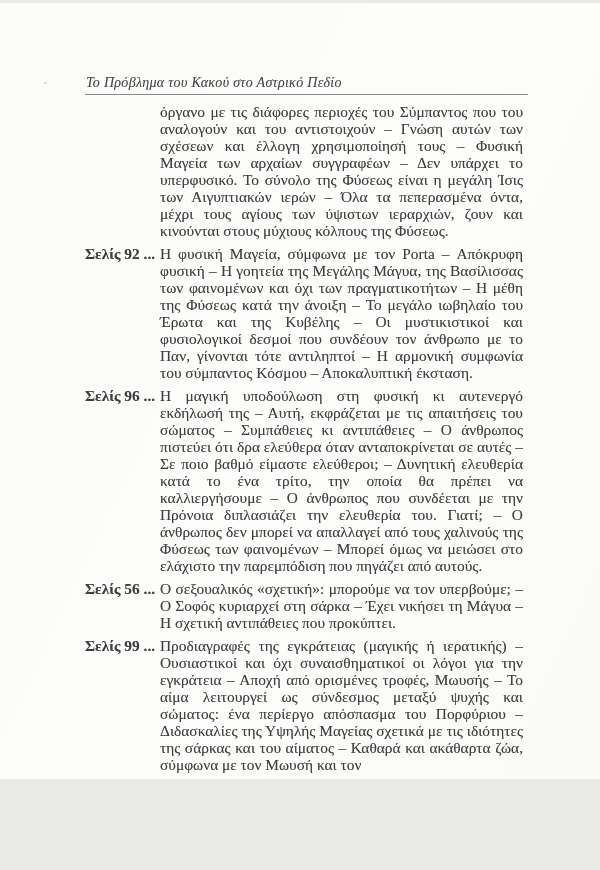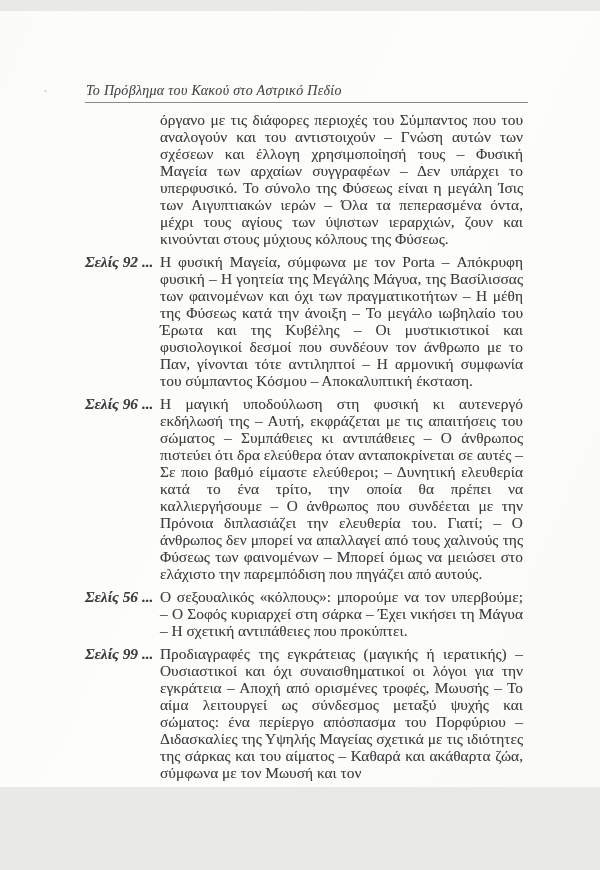--- a/index.html
+++ b/index.html
@@ -1,19 +1,19 @@
 <!DOCTYPE html>
 <html><head>
 <meta charset="utf-8">
 <style>
   html, body { margin:0; padding:0; background:#e9e9e7; }
   .page {
     position:relative;
     width:600px; height:776px;
-    margin:11px auto;
+    margin:3px auto;
     background:linear-gradient(115deg, #fbfbf9 0%, #fdfdfc 55%, #fafaf7 100%);
     font-family:"Liberation Serif","DejaVu Serif",serif;
     color:#3f3f3f;
     overflow:hidden;
   }
   .running-head {
     position:absolute; left:86px; top:72px;
     font-style:italic; font-size:14px; letter-spacing:0.3px;
     color:#4a4a4a;
     text-shadow:0 0 0.5px rgba(70,70,70,0.35);
@@ -32,21 +32,20 @@
   .page-body p { margin:0; }
   .cont { margin-left:75px !important; }
   .entry {
     margin-top:6px !important;
     padding-left:75px; text-indent:-75px;
   }
   .entry-label {
     display:inline-block; width:75px;
     text-indent:0; white-space:nowrap;
     font-weight:bold;
-    font-style:italic;
   }
   .entry-title { font-weight:normal; }
   .page-number {
     position:absolute; left:89px; top:789px;
     font-size:15px; color:#474747;
     text-shadow:0 0 0.5px rgba(64,64,64,0.35);
   }
   .speck {
     position:absolute; left:44px; top:79px;
     width:3px; height:2px; background:#d9d9d4; border-radius:50%;
@@ -64,21 +63,21 @@
   <div class="speck"></div>
 
   <div class="page-body">
 
     <p class="cont">όργανο με τις διάφορες περιοχές του Σύμπαντος που του ανα­λογούν και του αντιστοιχούν – Γνώση αυτών των σχέσεων και έλλογη χρησιμοποίησή τους – Φυσική Μαγεία των αρχαίων συγγραφέων – Δεν υπάρχει το υπερφυσικό. Το σύνολο της Φύσεως είναι η μεγάλη Ίσις των Αιγυπτιακών ιερών – Όλα τα πεπερασμένα όντα, μέχρι τους αγίους των ύψιστων ιεραρχιών, ζουν και κινούνται στους μύχιους κόλπους της Φύσεως.</p>
 
     <p class="entry"><span class="entry-label">Σελίς 92 ...</span><span class="entry-title">Η φυσική Μαγεία, σύμφωνα με τον Porta</span> <span class="entry-body">– Απόκρυφη φυσική – Η γοητεία της Μεγάλης Μάγυα, της Βασίλισσας των φαινο­μένων και όχι των πραγματικοτήτων – Η μέθη της Φύσεως κατά την άνοιξη – Το μεγάλο ιωβηλαίο του Έρωτα και της Κυβέλης – Οι μυστικιστικοί και φυσιολογικοί δεσμοί που συν­δέουν τον άνθρωπο με το Παν, γίνονται τότε αντιληπτοί – Η αρμονική συμφωνία του σύμπαντος Κόσμου – Αποκαλυπτική έκσταση.</span></p>
 
     <p class="entry"><span class="entry-label">Σελίς 96 ...</span><span class="entry-title">Η μαγική υποδούλωση στη φυσική κι αυτενεργό εκδήλωσή της</span> <span class="entry-body">– Αυτή, εκφράζεται με τις απαιτήσεις του σώματος – Συμπάθειες κι αντιπάθειες – Ο άνθρωπος πιστεύει ότι δρα ελεύθερα όταν ανταποκρίνεται σε αυτές – Σε ποιο βαθμό είμαστε ελεύθεροι; – Δυνητική ελευθερία κατά το ένα τρίτο, την οποία θα πρέπει να καλλιεργήσουμε – Ο άνθρωπος που συνδέεται με την Πρόνοια διπλασιάζει την ελευθερία του. Γιατί; – Ο άνθρωπος δεν μπορεί να απαλλαγεί από τους χαλι­νούς της Φύσεως των φαινομένων – Μπορεί όμως να μειώσει στο ελάχιστο την παρεμπόδιση που πηγάζει από αυτούς.</span></p>
 
-    <p class="entry"><span class="entry-label">Σελίς 56 ...</span><span class="entry-title">Ο σεξουαλικός «κόλπους»: μπορούμε να τον υπερβούμε;</span> <span class="entry-body">– Ο Σοφός κυριαρχεί στη σάρκα – Έχει νικήσει τη Μάγυα – Η σχετική αντιπάθειες που προκύπτει.</span></p>
+    <p class="entry"><span class="entry-label">Σελίς 56 ...</span><span class="entry-title">Ο σεξουαλικός «σχετική»: μπορούμε να τον υπερβούμε;</span> <span class="entry-body">– Ο Σοφός κυριαρχεί στη σάρκα – Έχει νικήσει τη Μάγυα – Η σχετική αντιπάθειες που προκύπτει.</span></p>
 
     <p class="entry"><span class="entry-label">Σελίς 99 ...</span><span class="entry-title">Προδιαγραφές της εγκράτειας (μαγικής ή ιερατικής)</span> <span class="entry-body">– Ουσιαστικοί και όχι συναισθηματικοί οι λόγοι για την εγκρά­τεια – Αποχή από ορισμένες τροφές, Μωυσής – Το αίμα λει­τουργεί ως σύνδεσμος μεταξύ ψυχής και σώματος: ένα περίερ­γο απόσπασμα του Πορφύριου – Διδασκαλίες της Υψηλής Μαγείας σχετικά με τις ιδιότητες της σάρκας και του αίματος – Καθαρά και ακάθαρτα ζώα, σύμφωνα με τον Μωυσή και τον</span></p>
 
   </div>
 
   <div class="page-number">156</div>
 
 </div>
 
 </body></html>

